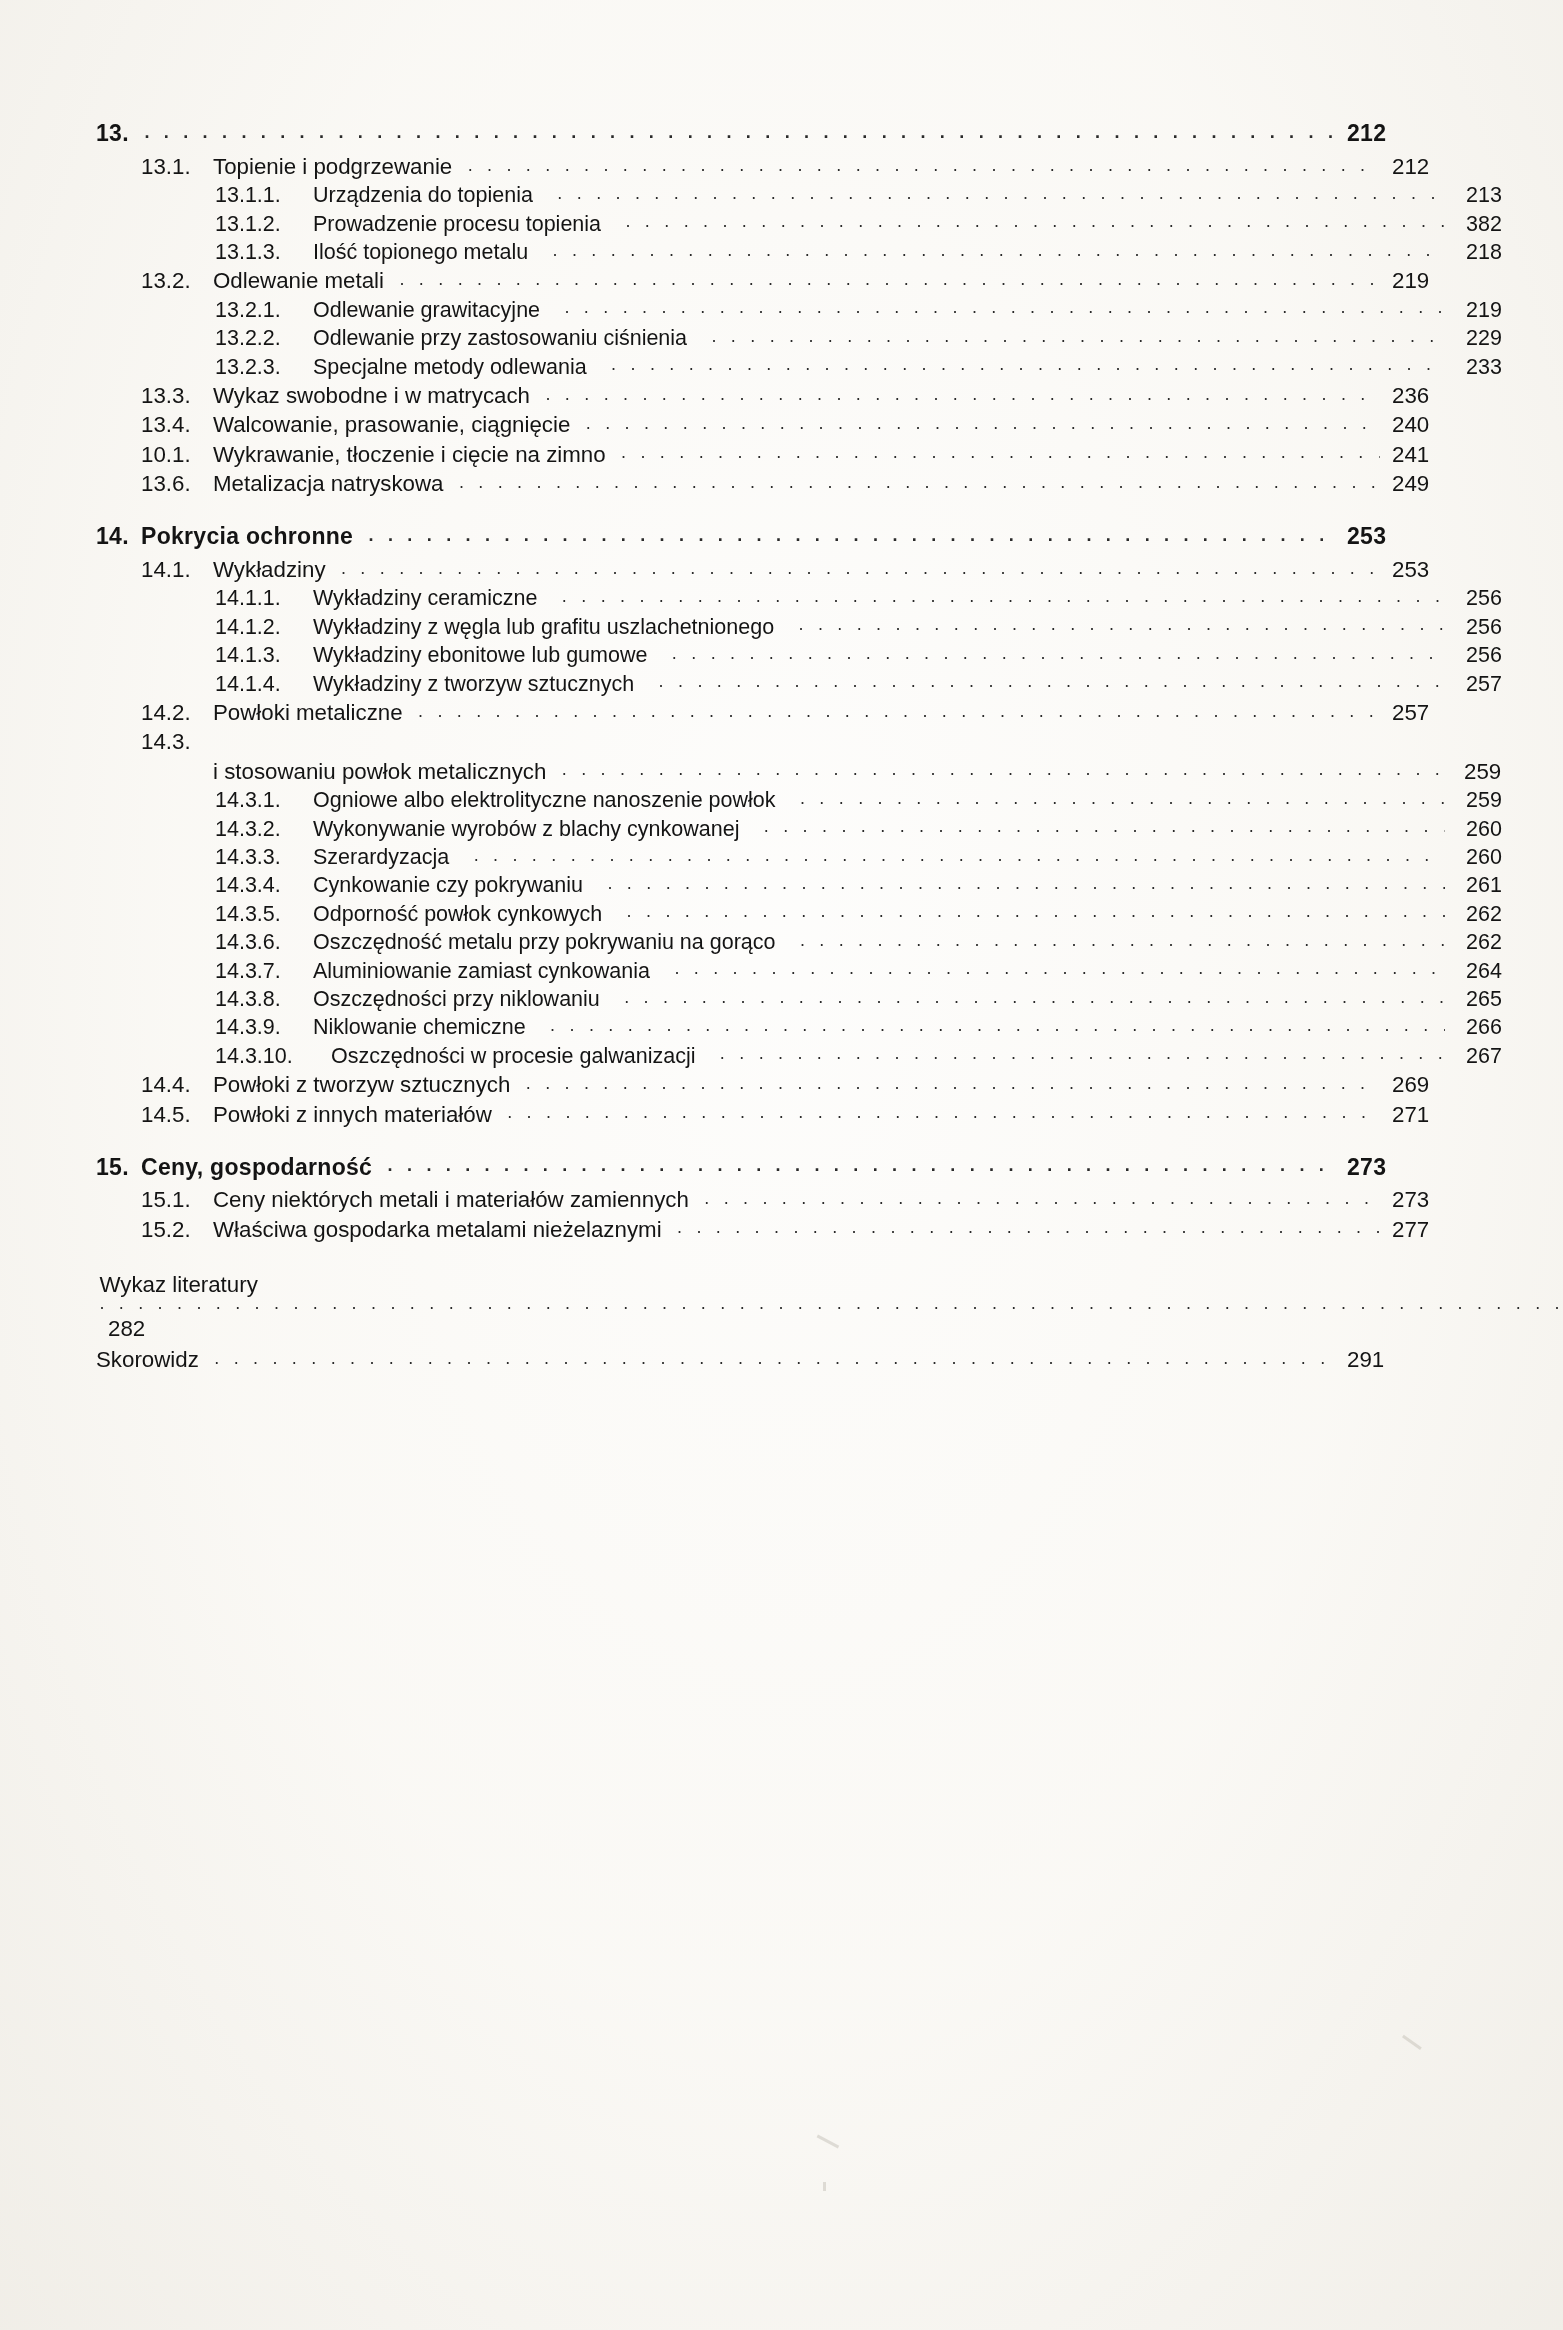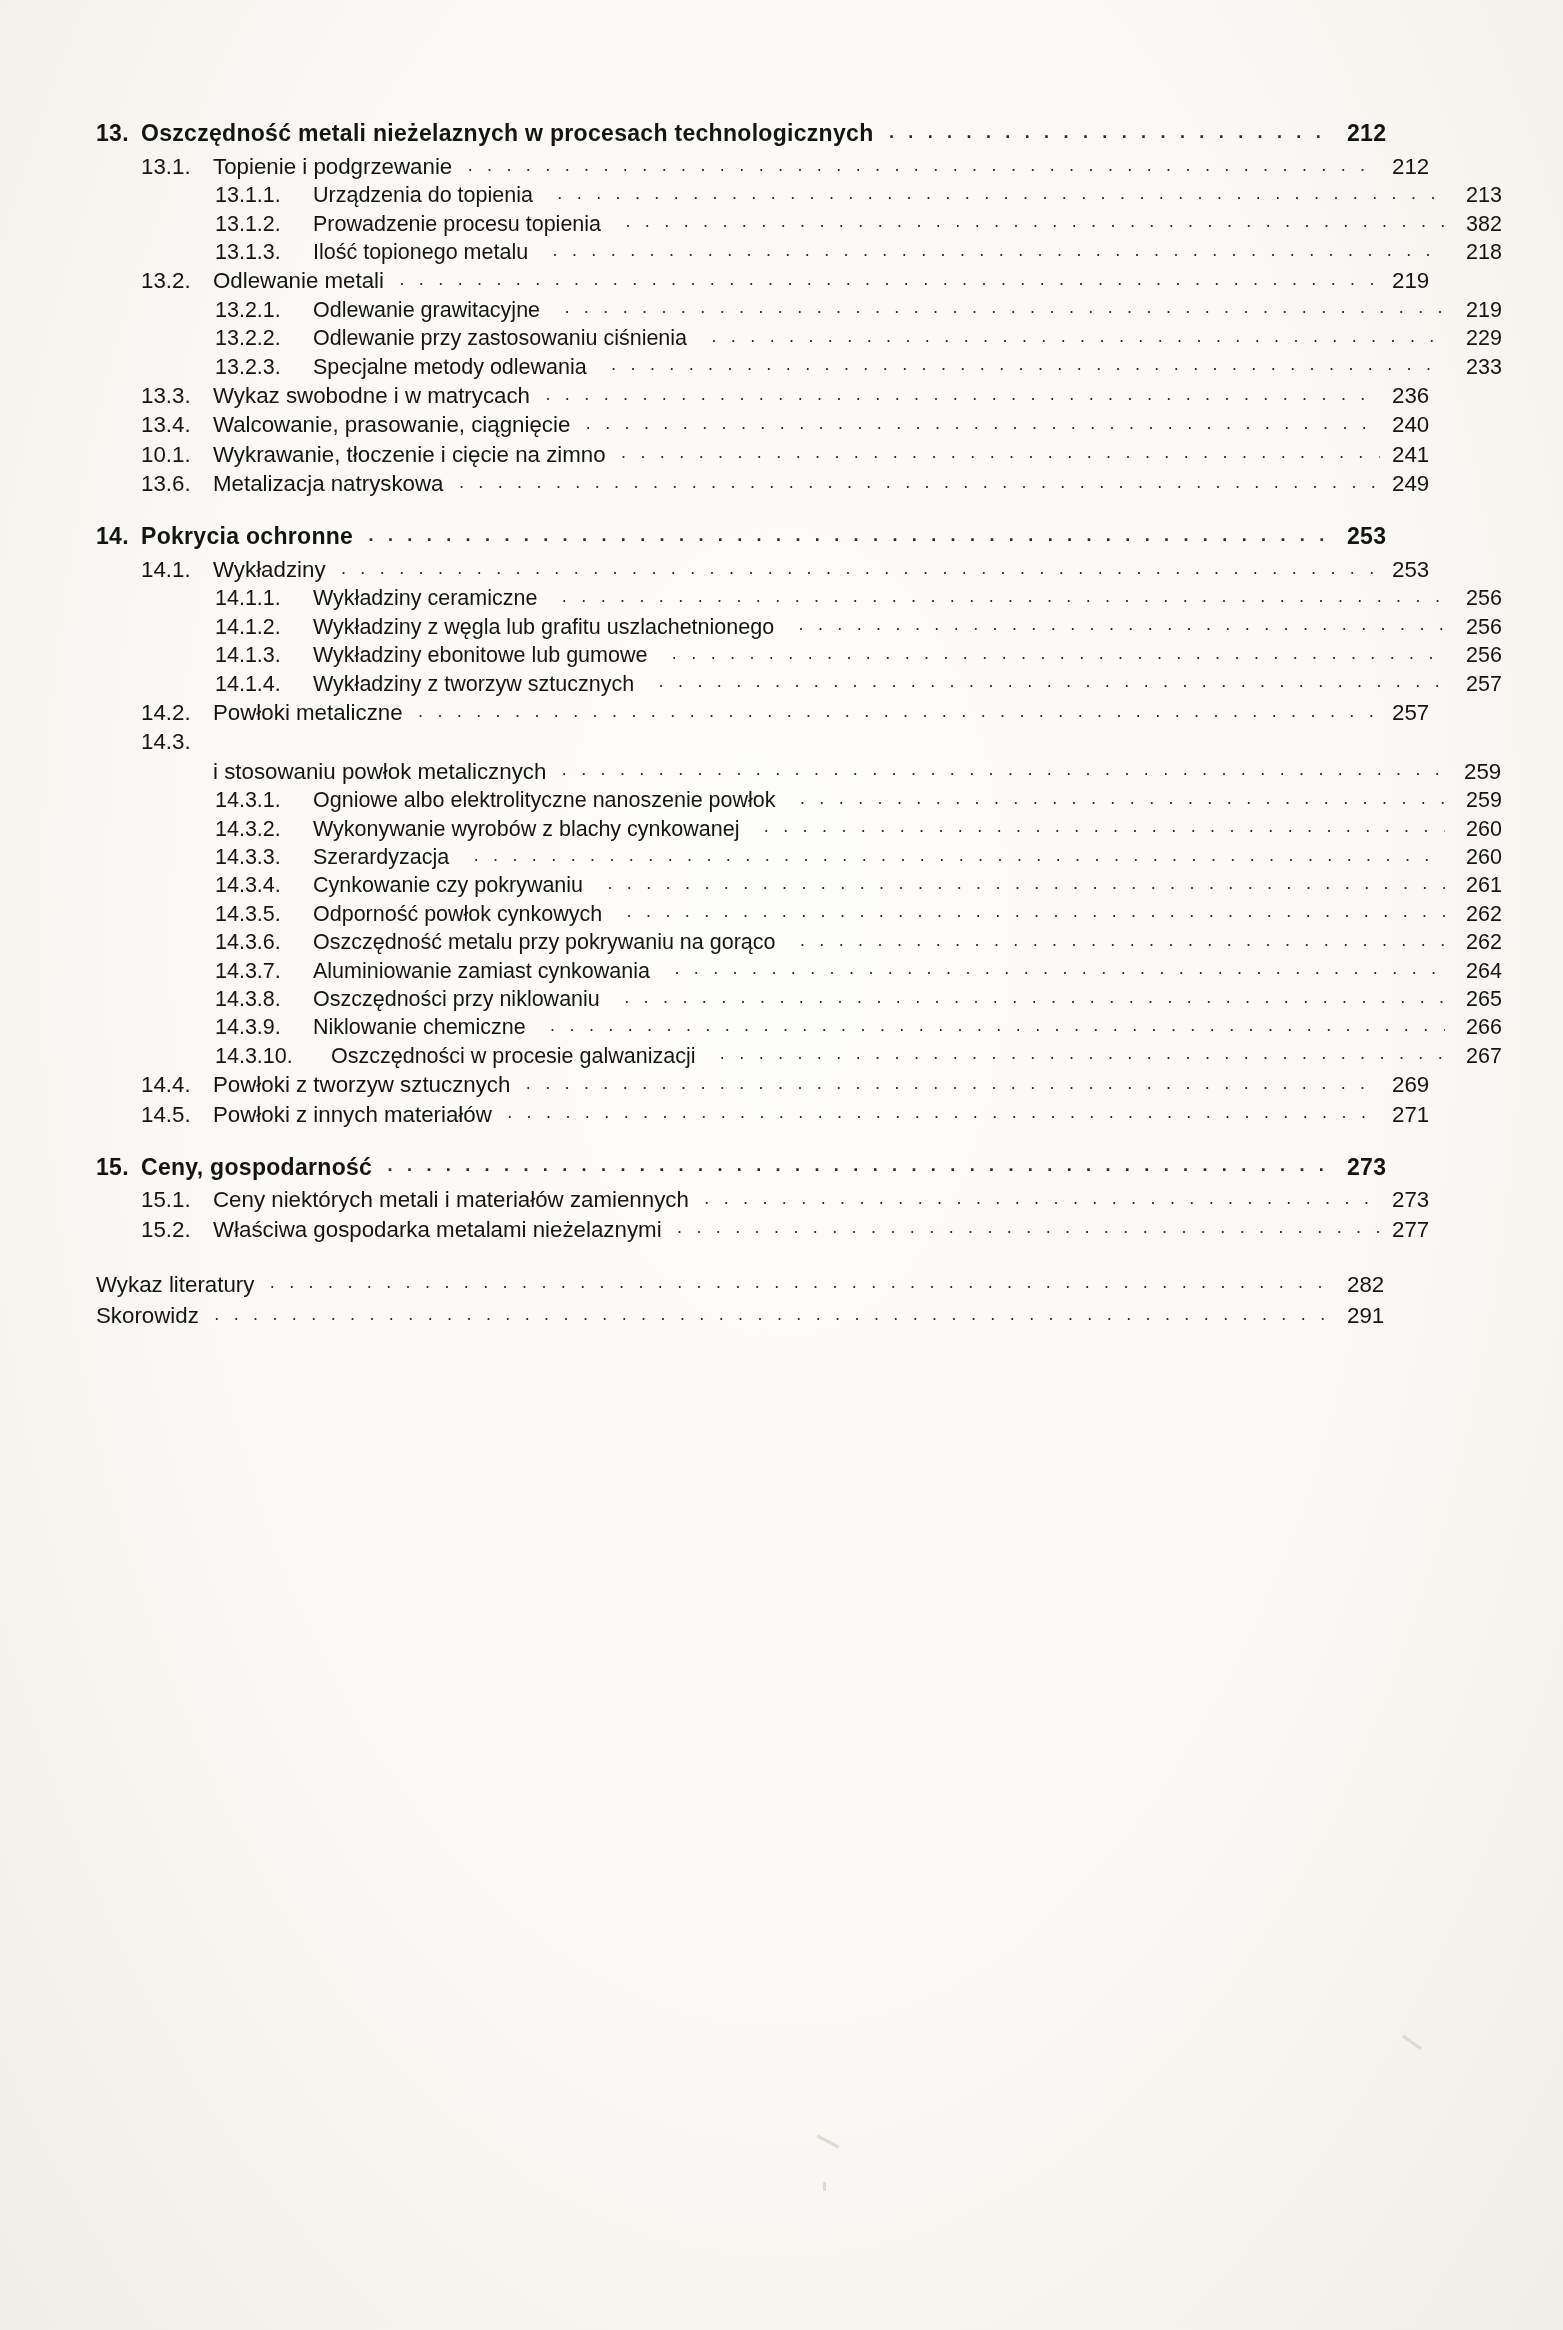--- a/index.html
+++ b/index.html
@@ -97,41 +97,40 @@
     padding-left: 117px;
   }
   .lvl-cont .num { width: 0; }
 
   .lvl-plain {
     font-size: 22.3px;
     margin-bottom: 5.2px;
     padding-left: 0px;
   }
   .lvl-plain .num { width: 0; }
-  .gap-big { margin-top: 29px; }
+  .gap-big { margin-top: 29px; flex-direction: column; }
 
   .no-leader .leader { visibility: hidden; }
 
   
   .mark {
     position: absolute;
     background: #c9c5bc;
     opacity: .55;
   }
 </style>
 </head>
 <body>
 
 <div class="paper"></div>
 
 <div class="page">
   <div class="toc" id="toc">
       <div class="entry lvl-chapter">
         <span class="num">13.</span>
-        <span class="title">Oszczędność metali nieżelaznych w procesach technologicznych</span>
         <span class="leader">. . . . . . . . . . . . . . . . . . . . . . . . . . . . . . . . . . . . . . . . . . . . . . . . . . . . . . . . . . . . . . . . . . . . . . . . . . . . . . . . . . . . . . . . . . </span>
         <span class="page-no">212</span>
       </div>
       <div class="entry lvl-1">
         <span class="num">13.1.</span>
         <span class="title">Topienie i podgrzewanie</span>
         <span class="leader">. . . . . . . . . . . . . . . . . . . . . . . . . . . . . . . . . . . . . . . . . . . . . . . . . . . . . . . . . . . . . . . . . . . . . . . . . . . . . . . . . . . . . . . . . . </span>
         <span class="page-no">212</span>
       </div>
       <div class="entry lvl-2">

